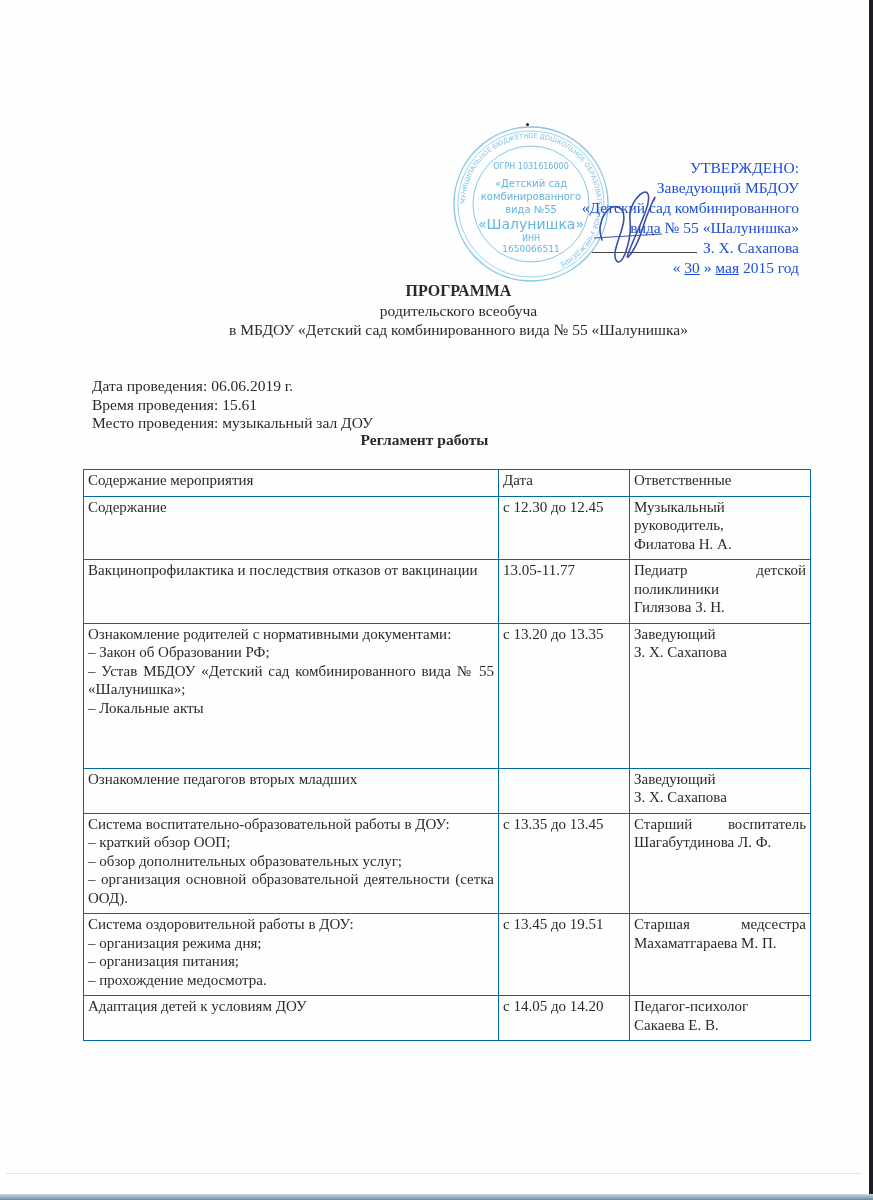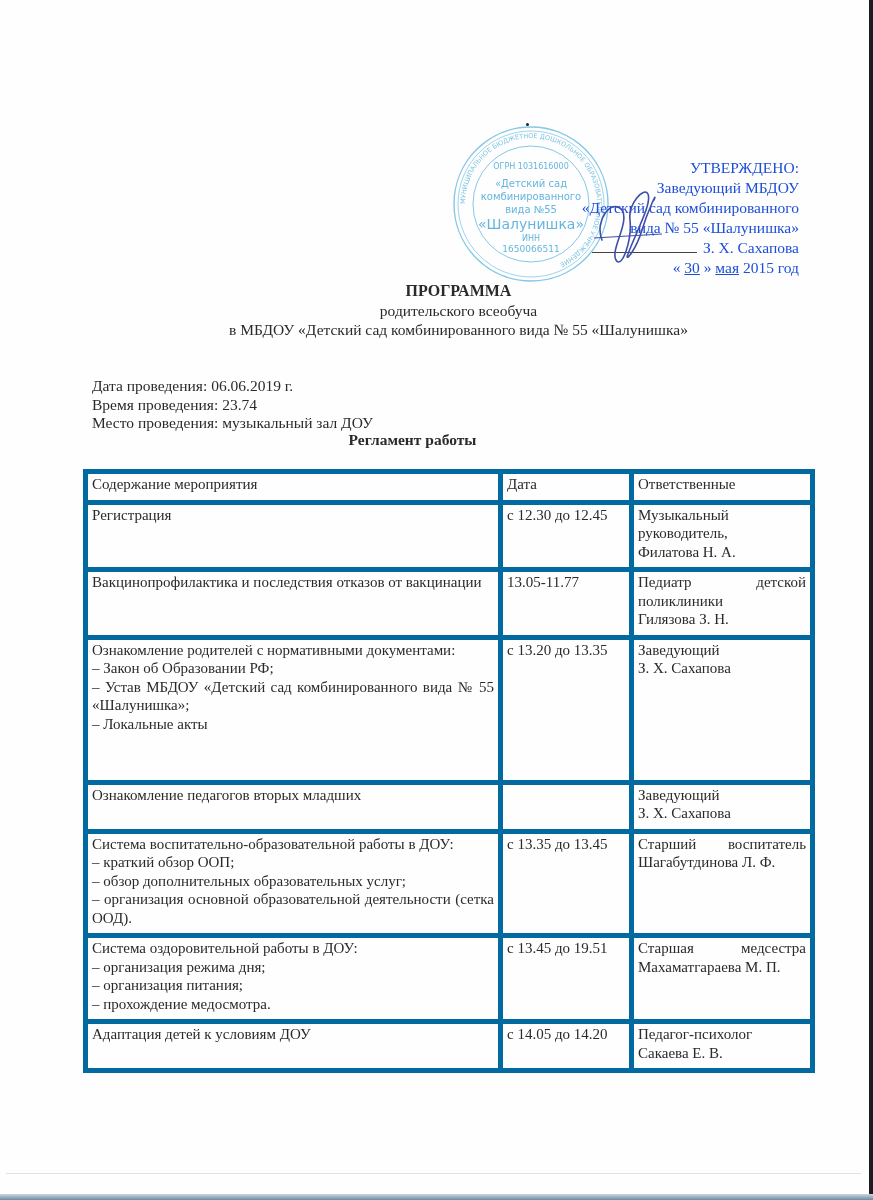--- a/index.html
+++ b/index.html
@@ -25,30 +25,30 @@
   
   .stamp { position: absolute; left: 452px; top: 125px; width: 158px; height: 158px; }
   .signature { position: absolute; left: 592px; top: 180px; width: 72px; height: 92px; }
 
   
   .title-block { position: absolute; left: 0; width: 873px; top: 281px; text-align: center; padding-left: 22px; }
   .title-block .t1 { font-weight: bold; font-size: 16px; line-height: 20px; }
   .title-block .t2, .title-block .t3 { font-size: 15.5px; line-height: 19px; }
 
   .meta { position: absolute; left: 92px; top: 349px; font-size: 15.5px; line-height: 18.5px; margin-top: 28px; }
-  .section-title { position: absolute; left: 0; width: 825px; top: 431px; text-align: center; font-weight: bold; font-size: 15.5px; }
+  .section-title { position: absolute; left: 0; width: 825px; top: 431px; text-align: center; font-weight: bold; font-size: 15.5px; padding-left: 12px; }
 
   
   table.sched {
     position: absolute; left: 83px; top: 469px;
     width: 727px; border-collapse: collapse; table-layout: fixed;
     font-size: 15px; line-height: 18.5px;
   }
   table.sched td, table.sched th {
-    border: 5px solid #0369a1; vertical-align: top; padding: 1px 4px 6px 4px;
+    border: 1px solid #0369a1; vertical-align: top; padding: 1px 4px 6px 4px;
     font-weight: normal; text-align: left;
   }
   table.sched col.c1 { width: 415px; }
   table.sched col.c2 { width: 131px; }
   table.sched col.c3 { width: 181px; }
   .just { text-align: justify; text-align-last: left; }
   .line-just { text-align: justify; text-align-last: justify; display: block; }
   .bul { display: block; }
 </style>
 </head>
@@ -105,41 +105,41 @@
 </svg>
 
 <div class="title-block">
   <div class="t1">ПРОГРАММА</div>
   <div class="t2">родительского всеобуча</div>
   <div class="t3">в МБДОУ «Детский сад комбинированного вида № 55 «Шалунишка»</div>
 </div>
 
 <div class="meta">
   <div>Дата проведения: 06.06.2019 г.</div>
-  <div>Время проведения: 23.74</div>
+  <div>Время проведения: 15.61</div>
   <div>Место проведения: музыкальный зал ДОУ</div>
 </div>
 
 <div class="section-title">Регламент работы</div>
 
 <table class="sched">
   <colgroup>
       <col class="c1">
       <col class="c2">
       <col class="c3">
     </colgroup>
   <tbody>
       <tr style="height:22px">
     <th>Содержание мероприятия</th>
     <th>Дата</th>
     <th>Ответственные</th>
   </tr>
   <tr style="height:56px">
     <td>
-          <span class="bul">Регистрация</span>
+          <span class="bul">Содержание</span>
         </td>
     <td>с 12.30 до 12.45</td>
     <td>
       <span class="bul">Музыкальный</span>
       <span class="bul">руководитель,</span>
       <span class="bul">Филатова Н. А.</span>
     </td>
   </tr>
   <tr style="height:60px">
     <td class="just">Вакцинопрофилактика и последствия отказов от вакцинации</td>

